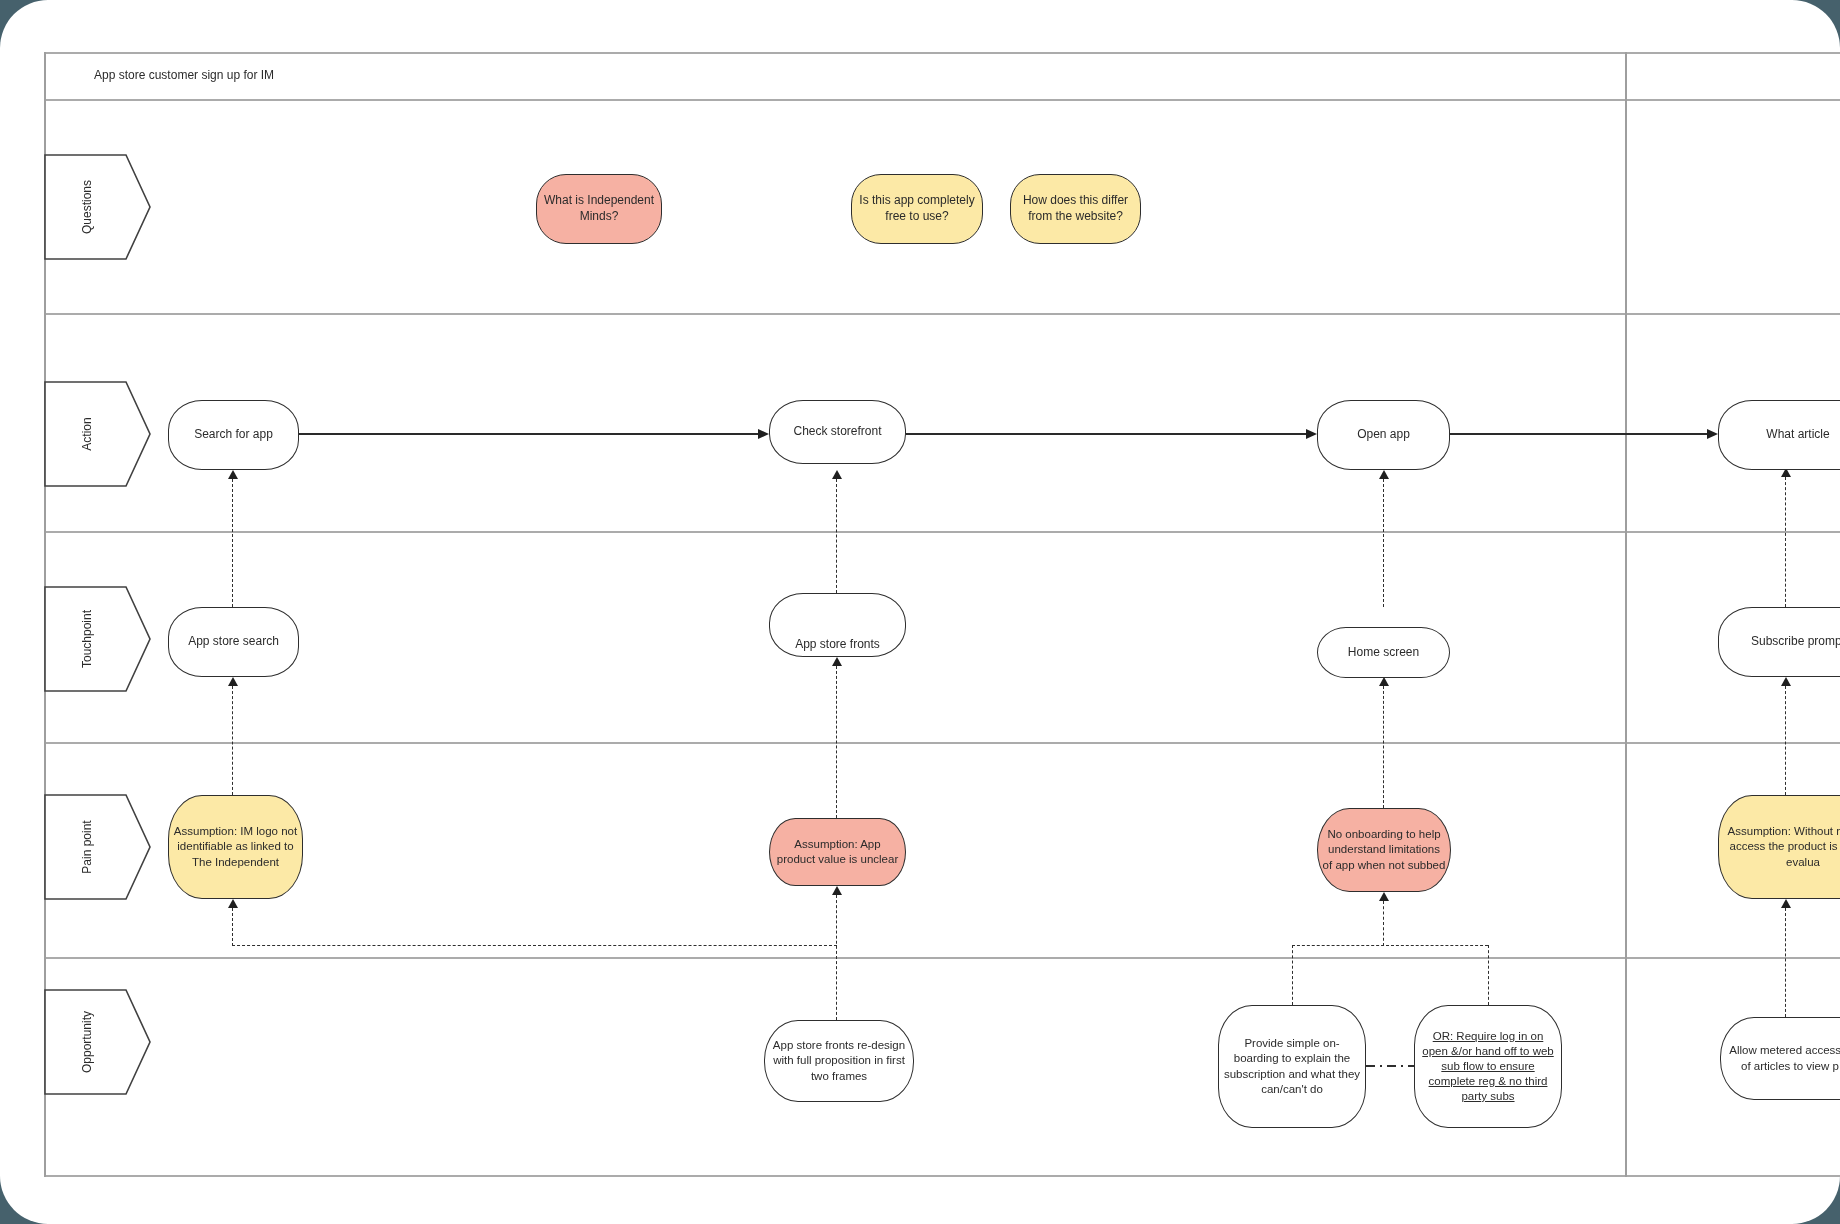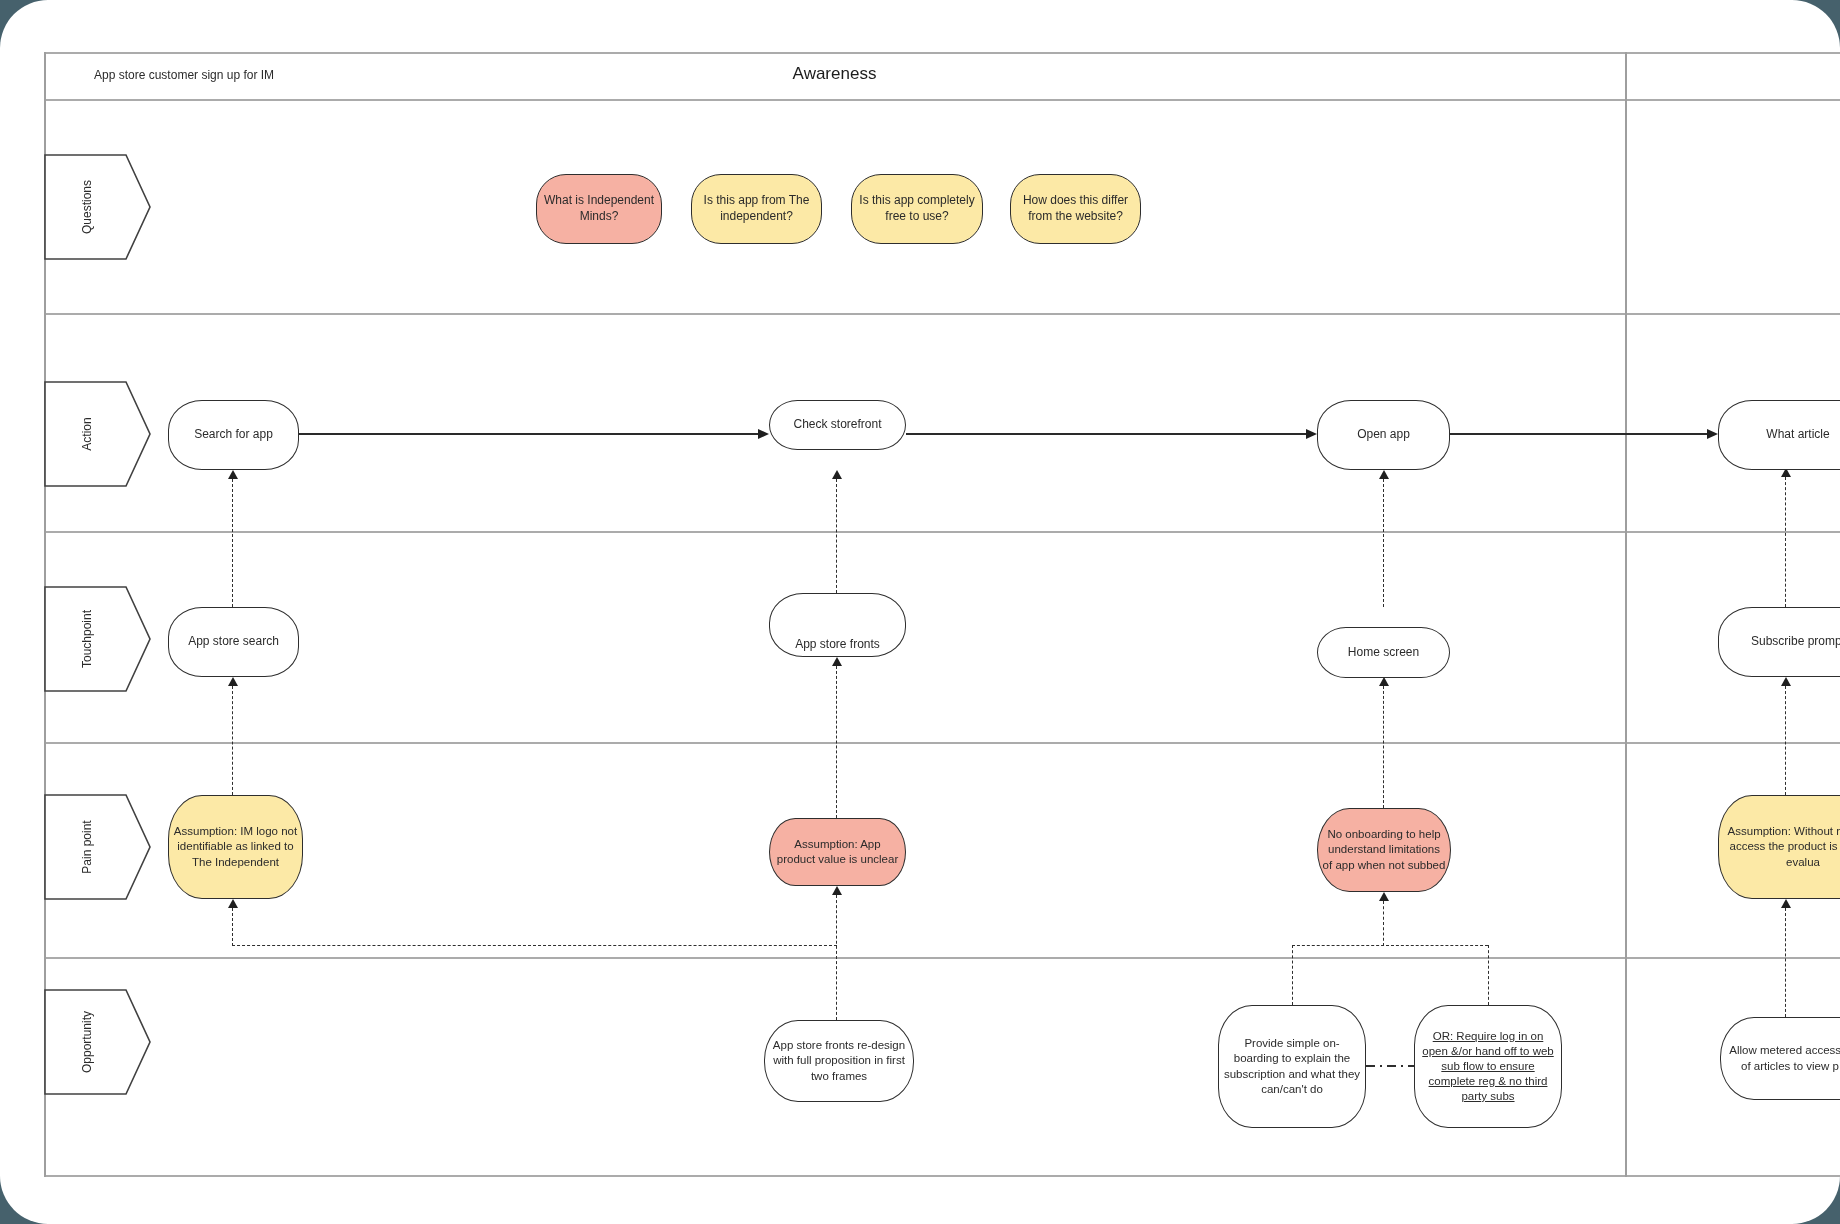--- a/index.html
+++ b/index.html
@@ -43,21 +43,20 @@
   <div class="gh" style="left:44px;top:99px;width:1796px;"></div>
   <div class="gh" style="left:44px;top:313px;width:1796px;"></div>
   <div class="gh" style="left:44px;top:531px;width:1796px;"></div>
   <div class="gh" style="left:44px;top:742px;width:1796px;"></div>
   <div class="gh" style="left:44px;top:957px;width:1796px;"></div>
   <div class="gh" style="left:44px;top:1175px;width:1796px;"></div>
   <div class="gv" style="left:44px;top:52px;height:1125px;"></div>
   <div class="gv" style="left:1625px;top:52px;height:1125px;"></div>
 
   <div class="doc-title" style="left:94px;top:68px;">App store customer sign up for IM</div>
-  <div class="phase-title" style="left:44px;top:64px;width:1581px;">Awareness</div>
 
   <div class="pent" style="left:44px;top:154px;">
     <svg width="108" height="106">
           <polygon points="1,1 82,1 106,53 82,105 1,105" fill="#ffffff" stroke="#414141" stroke-width="1.6"></polygon>
         </svg>
     <div class="lbl">
           <span>Questions</span>
         </div>
   </div>
   <div class="pent" style="left:44px;top:381px;">
@@ -130,34 +129,31 @@
   <div class="arr-u" style="left:1781px;top:677px;"></div>
   <div class="dv" style="left:1785px;top:686px;height:109px;"></div>
   <div class="arr-u" style="left:1781px;top:899px;"></div>
   <div class="dv" style="left:1785px;top:908px;height:109px;"></div>
 
   <div class="dashdot" style="left:1366px;top:1065px;width:48px;"></div>
 
   <div class="node bubble" style="left: 536px; top: 174px; width: 126px; height: 70px; background-color: rgb(246, 177, 163);">
     <span>What is Independent Minds?</span>
   </div>
-  <div class="node bubble" style="left: 691px; top: 174px; width: 131px; height: 70px; background-color: rgb(252, 233, 166);">
-    <span>Is this app from The independent?</span>
-  </div>
   <div class="node bubble" style="left: 851px; top: 174px; width: 132px; height: 70px; background-color: rgb(252, 233, 166);">
     <span>Is this app completely free to use?</span>
   </div>
   <div class="node bubble" style="left: 1010px; top: 174px; width: 131px; height: 70px; background-color: rgb(252, 233, 166);">
     <span>How does this differ from the website?</span>
   </div>
 
   <div class="node rnd" style="left:168px;top:400px;width:131px;height:70px;">
     <span>Search for app</span>
   </div>
-  <div class="node rnd" style="left:769px;top:400px;width:137px;height:50px;">
+  <div class="node rnd" style="left:769px;top:400px;width:137px;height:64px;">
     <span>Check storefront</span>
   </div>
   <div class="node rnd" style="left:1317px;top:400px;width:133px;height:70px;">
     <span>Open app</span>
   </div>
   <div class="node rnd" style="left:1718px;top:400px;width:160px;height:70px;">
     <span>What article</span>
   </div>
 
   <div class="node rnd" style="left:168px;top:607px;width:131px;height:70px;">

